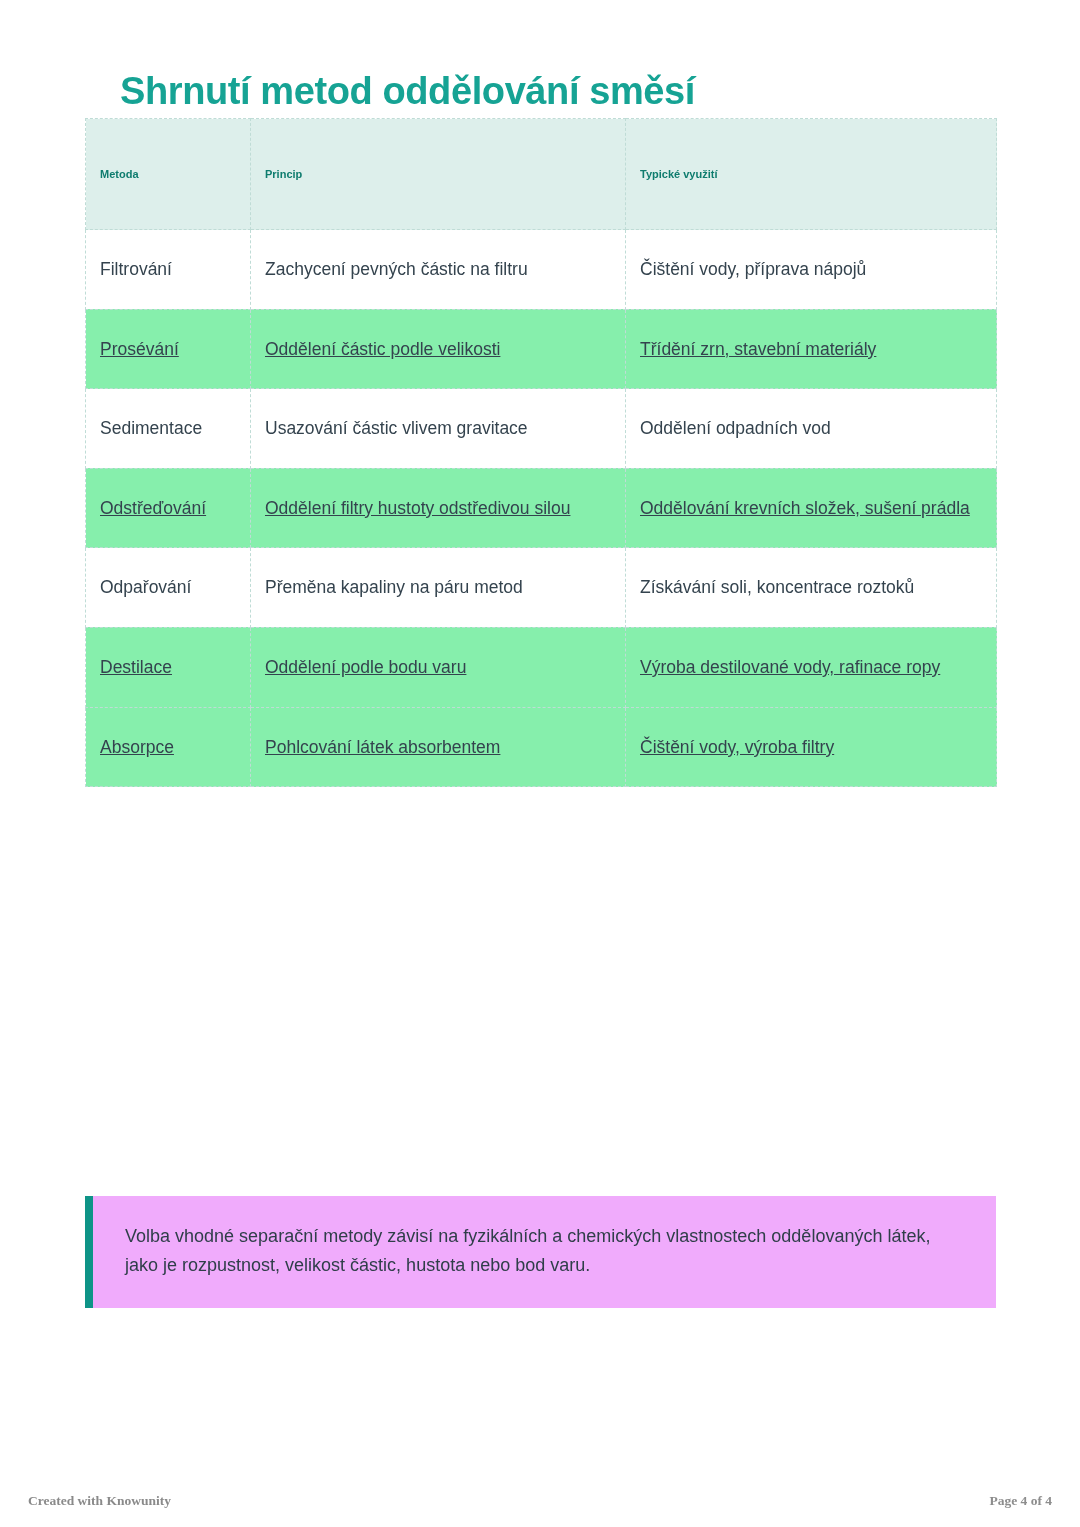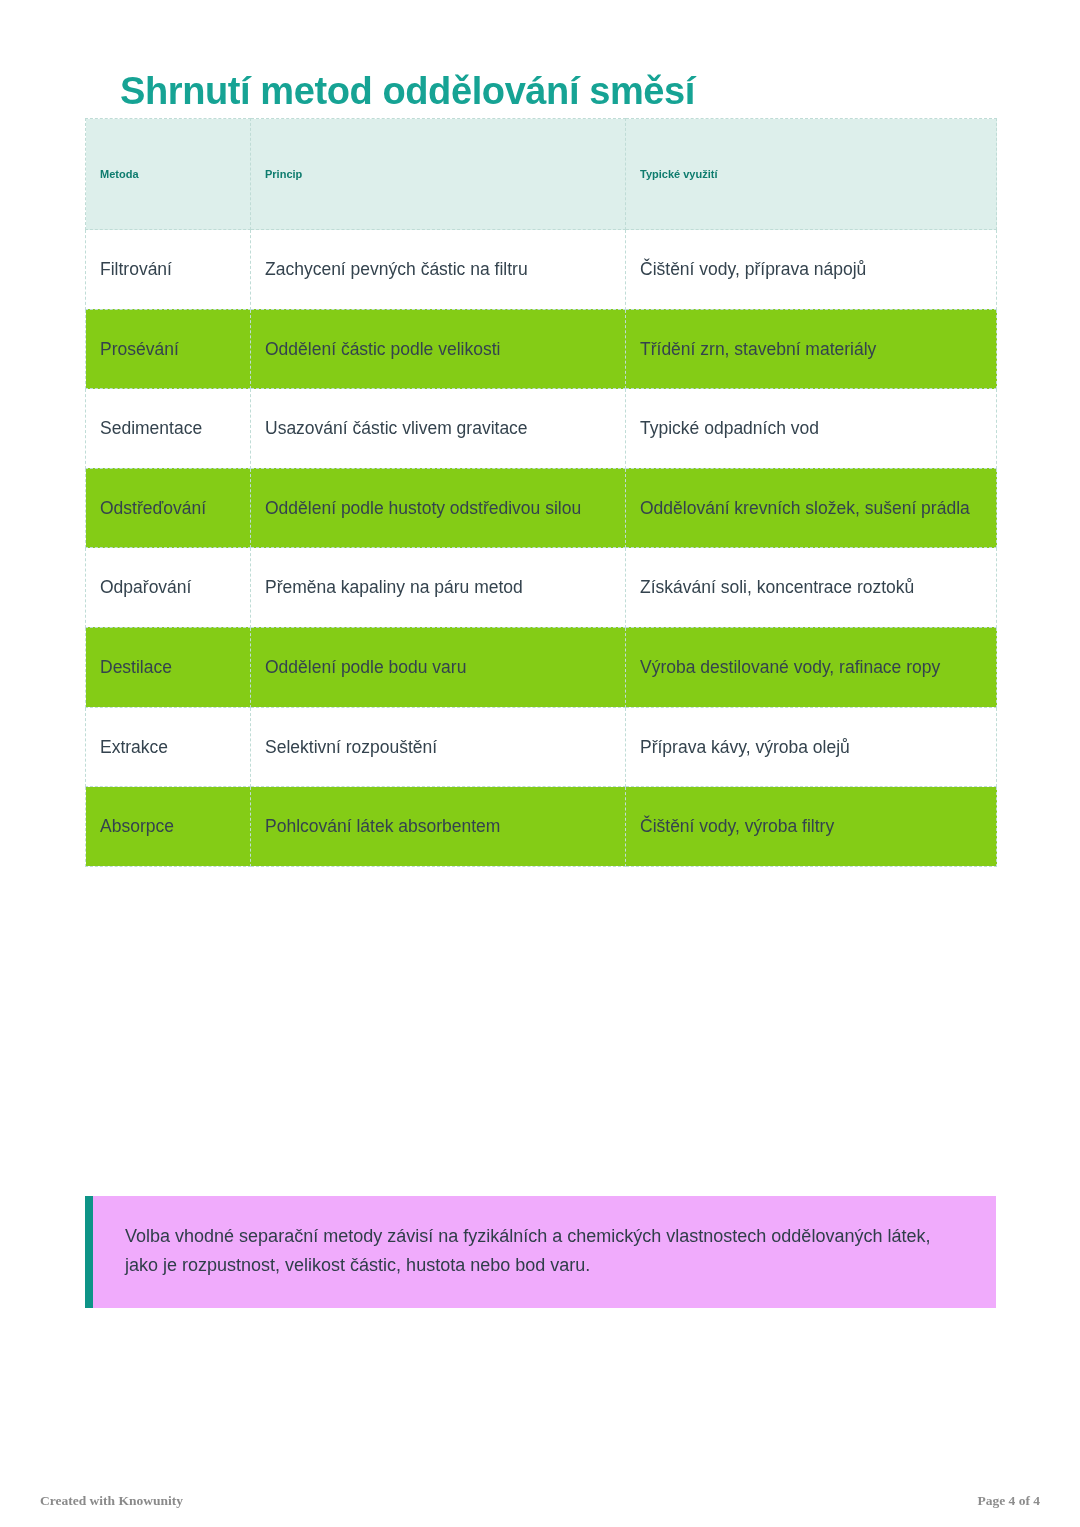--- a/index.html
+++ b/index.html
@@ -76,21 +76,22 @@
     height: 54px;
   }
 
   table.sep-table tbody td {
     background: #ffffff;
     color: #34434e;
     font-weight: 400;
   }
 
   table.sep-table tbody tr.alt td {
-    background: #84cc16;
+    background: #86efac;
+    text-decoration: underline;
   }
 
   table.sep-table tbody td.cell-method { padding-left: 14px; }
 
   
   .callout {
     position: absolute;
     left: 85px;
     top: 1196px;
     width: 911px;
@@ -103,21 +104,21 @@
     line-height: 1.62;
   }
 
   
   .footer {
     position: absolute;
     left: 0;
     right: 0;
     top: 1487px;
     height: 28px;
-    padding: 0 40px;
+    padding: 0 28px;
     box-sizing: border-box;
     display: flex;
     align-items: center;
     justify-content: space-between;
     font-family: "Liberation Serif", "DejaVu Serif", serif;
     color: #8d8d8d;
     font-size: 13.5px;
   }
   .footer .brand {
     font-weight: 700;
@@ -157,41 +158,36 @@
           <td>Čištění vody, příprava nápojů</td>
         </tr>
         <tr class="alt">
           <td class="cell-method">Prosévání</td>
           <td>Oddělení částic podle velikosti</td>
           <td>Třídění zrn, stavební materiály</td>
         </tr>
         <tr>
           <td class="cell-method">Sedimentace</td>
           <td>Usazování částic vlivem gravitace</td>
-          <td>Typické odpadních vod</td>
+          <td>Oddělení odpadních vod</td>
         </tr>
         <tr class="alt">
           <td class="cell-method">Odstřeďování</td>
-          <td>Oddělení podle hustoty odstředivou silou</td>
+          <td>Oddělení filtry hustoty odstředivou silou</td>
           <td>Oddělování krevních složek, sušení prádla</td>
         </tr>
         <tr>
           <td class="cell-method">Odpařování</td>
           <td>Přeměna kapaliny na páru metod</td>
           <td>Získávání soli, koncentrace roztoků</td>
         </tr>
         <tr class="alt">
           <td class="cell-method">Destilace</td>
           <td>Oddělení podle bodu varu</td>
           <td>Výroba destilované vody, rafinace ropy</td>
-        </tr>
-        <tr>
-          <td class="cell-method">Extrakce</td>
-          <td>Selektivní rozpouštění</td>
-          <td>Příprava kávy, výroba olejů</td>
         </tr>
         <tr class="alt">
           <td class="cell-method">Absorpce</td>
           <td>Pohlcování látek absorbentem</td>
           <td>Čištění vody, výroba filtry</td>
         </tr>
       </tbody>
     </table>
   </div>
 

